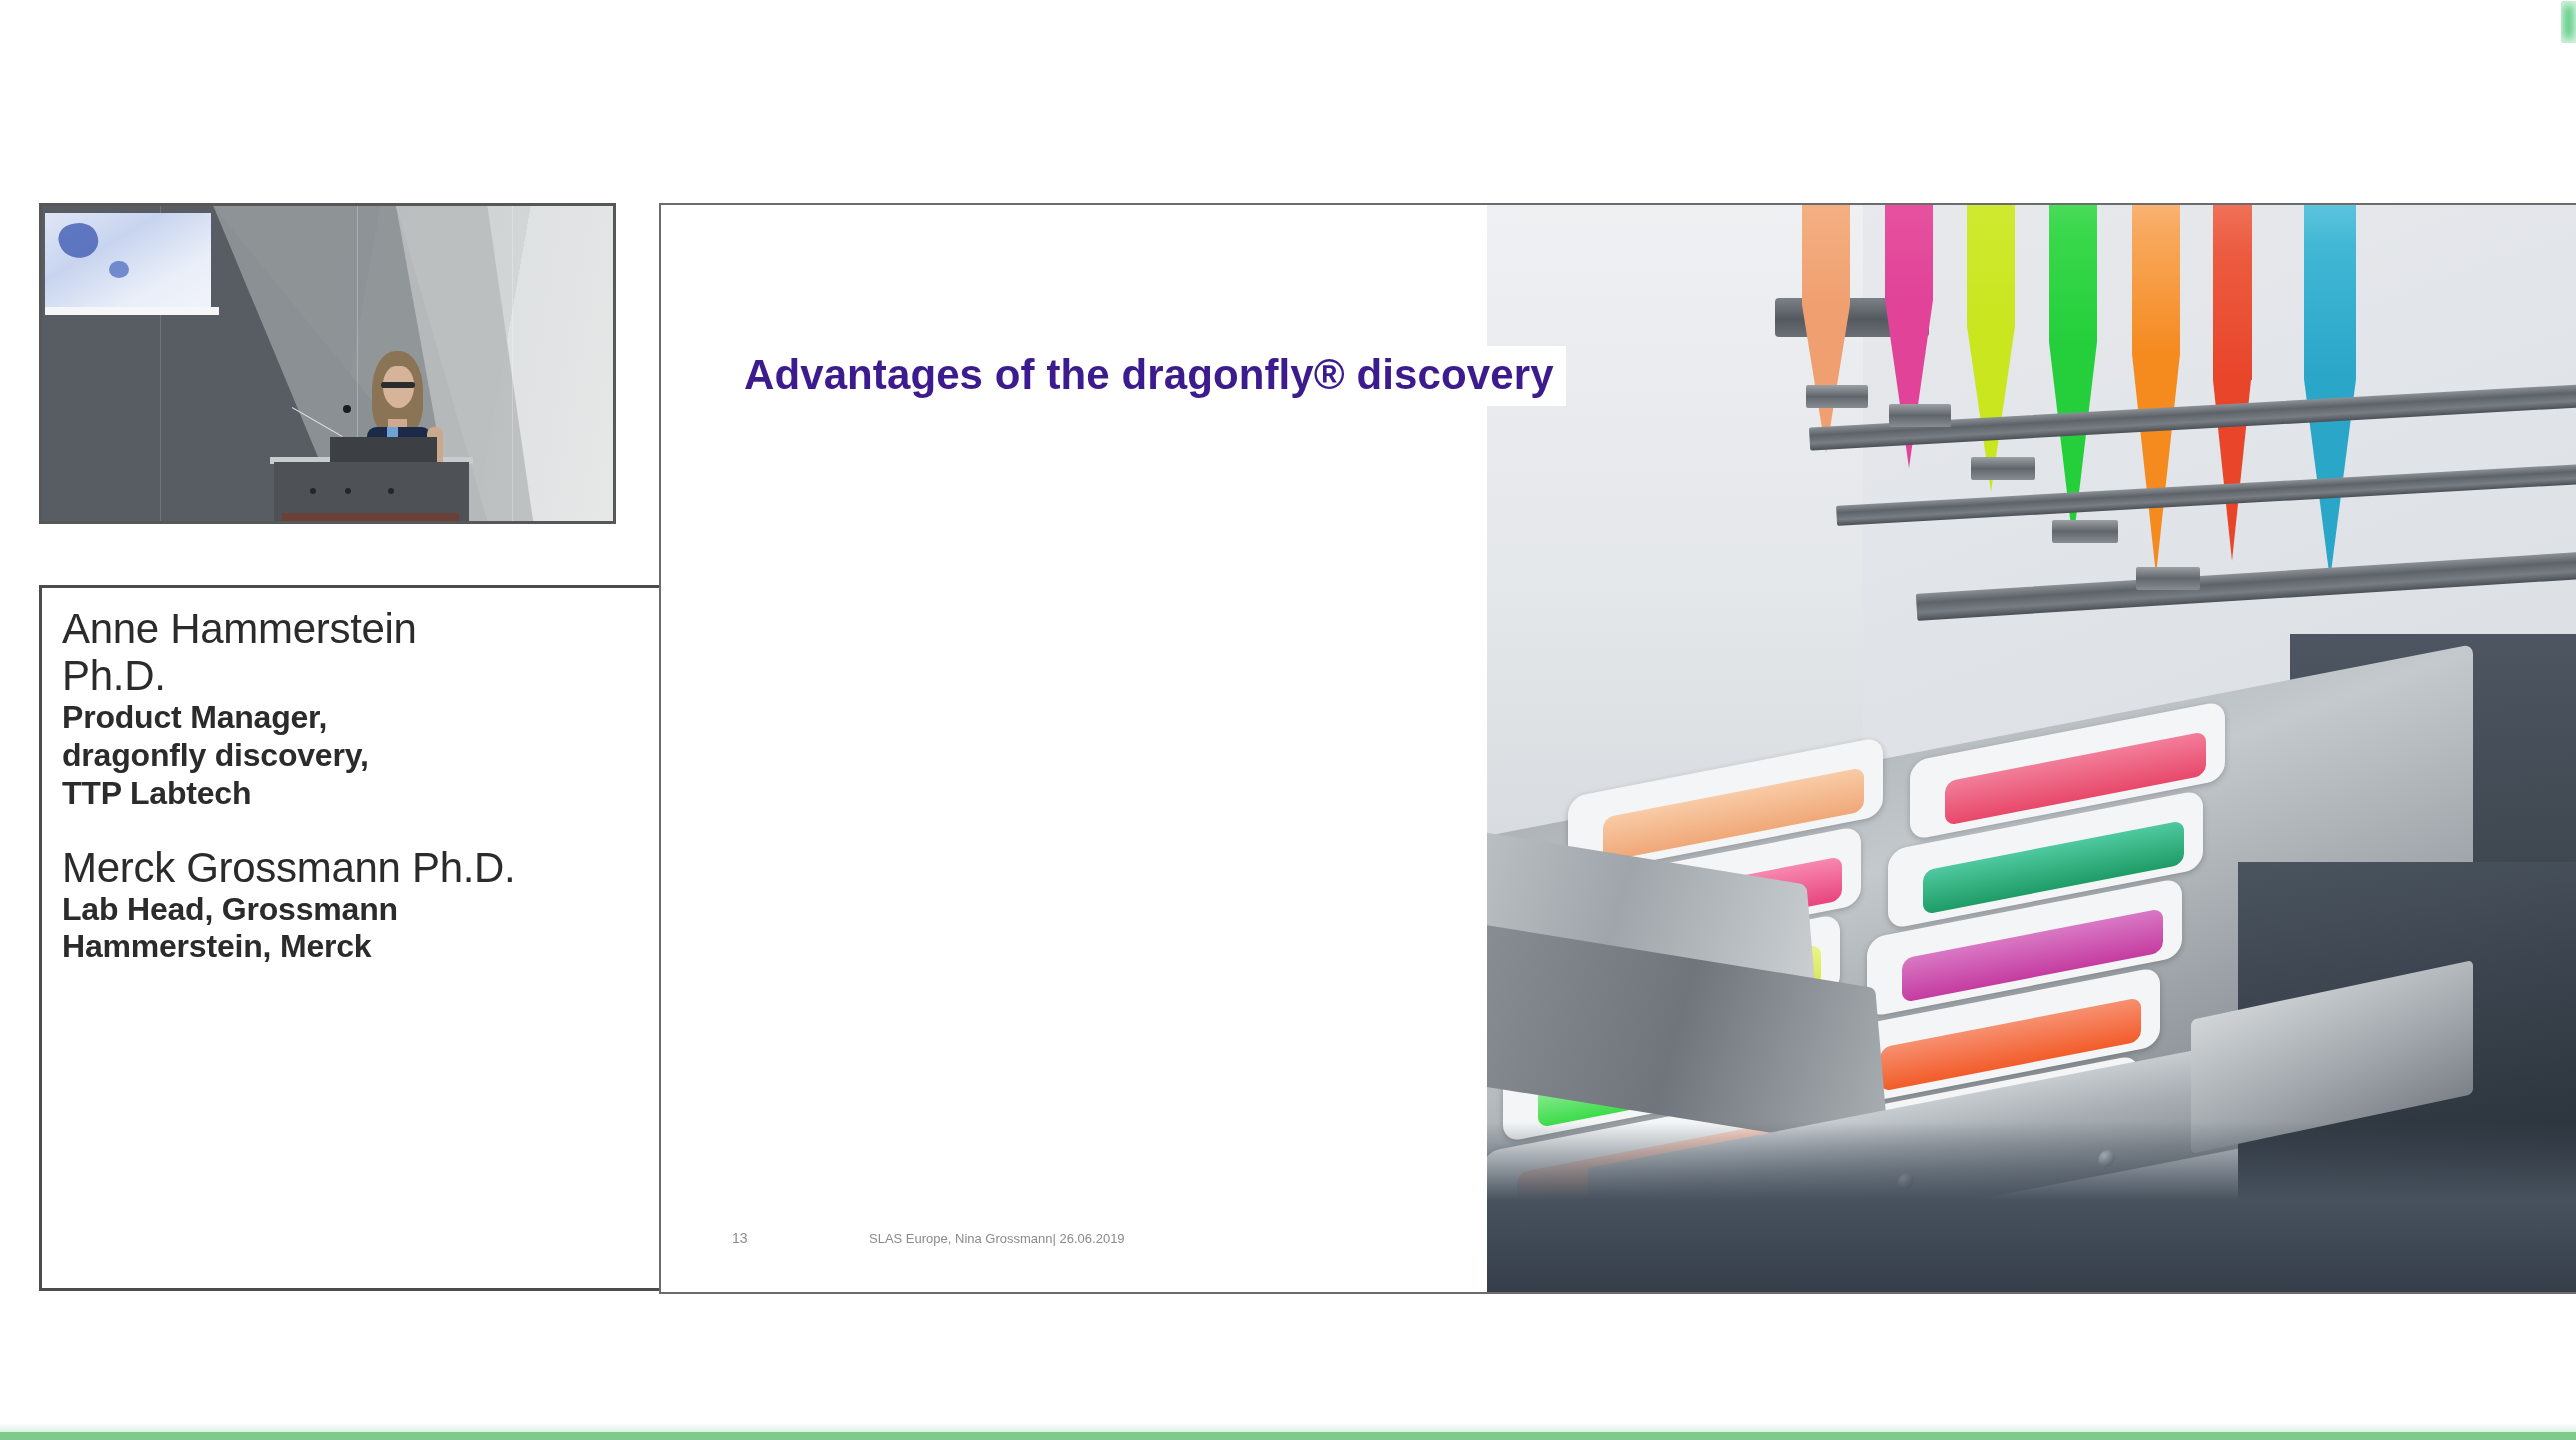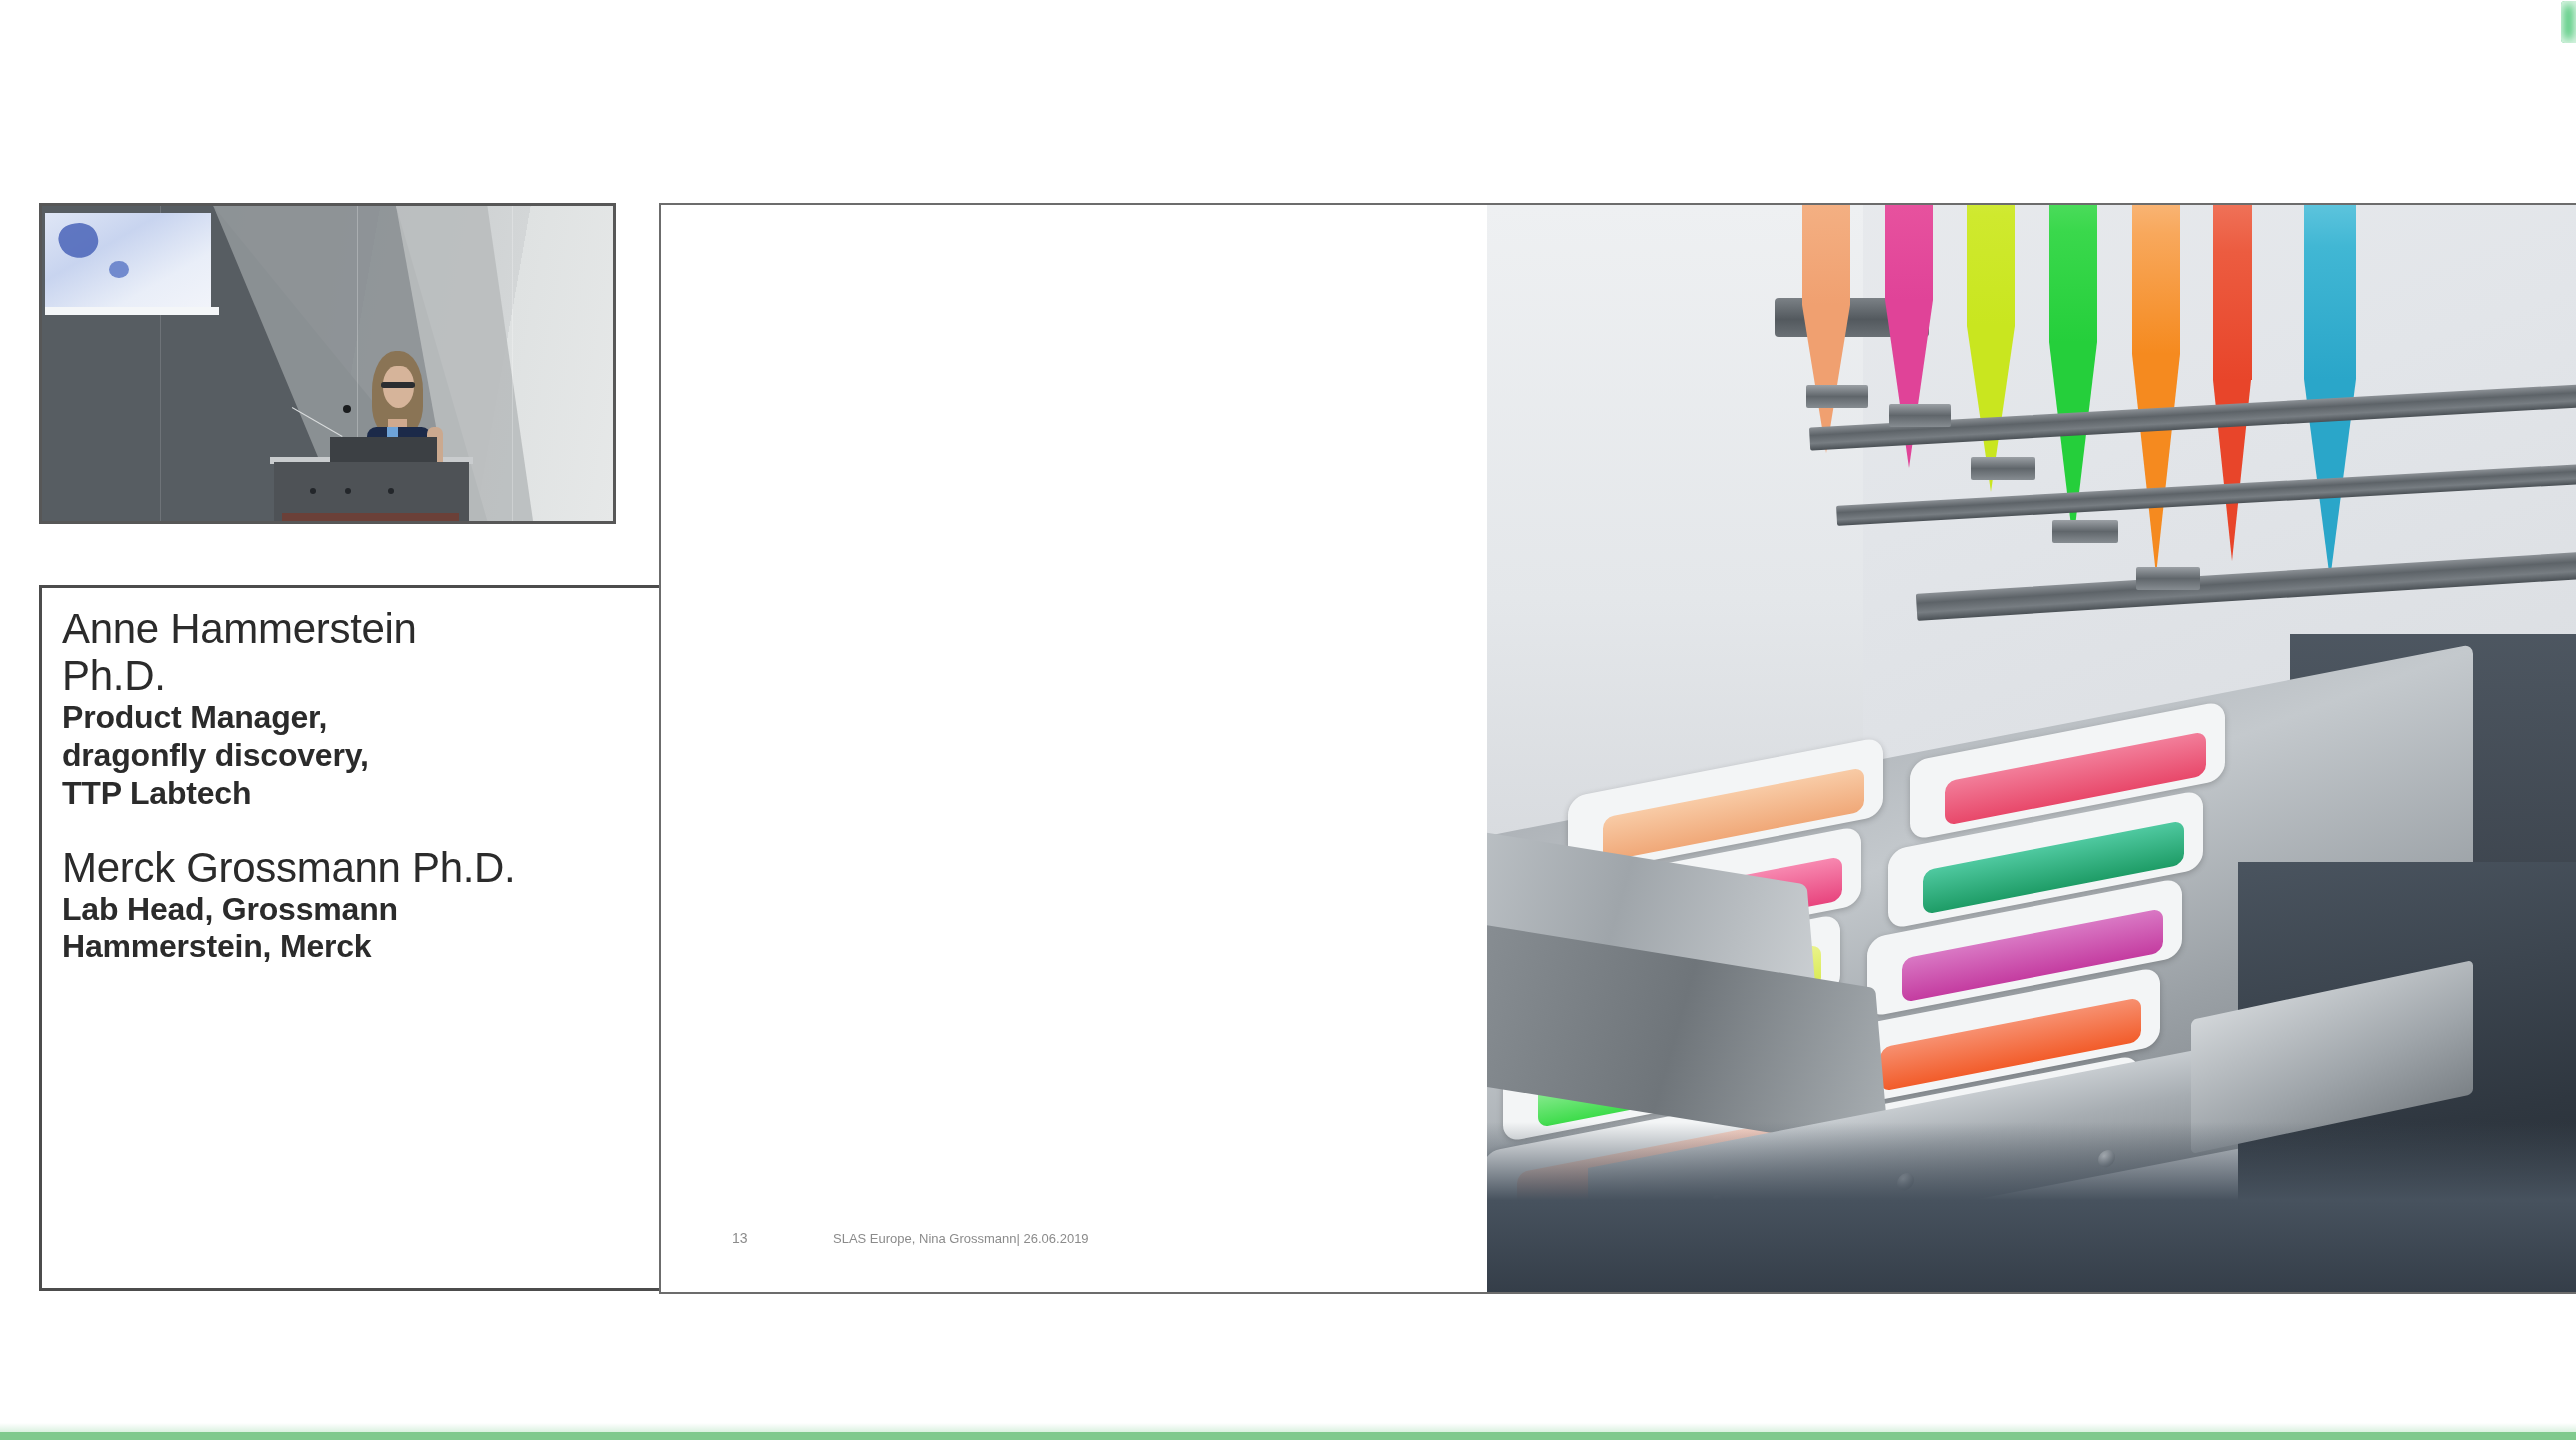--- a/index.html
+++ b/index.html
@@ -230,20 +230,21 @@
   }
 
   
   #slide-footer {
     position: absolute;
     left: 71px;
     top: 1025px;
     display: flex;
     align-items: baseline;
     z-index: 8;
+    gap: 36px;
   }
   #footer-page {
     font-size: 14px;
     color: #8b8b8b;
     width: 101px;
   }
   #footer-text {
     font-size: 13px;
     color: #8b8b8b;
   }
@@ -540,20 +541,23 @@
         <div class="screw" style="left:309px; top:67px;"></div>
         <div class="screw" style="left:510px; top:83px;"></div>
       </div>
     </div>
 
     <div id="deck-dark"></div>
     <div id="deck-plate-right"></div>
     <div class="ph" id="ph-bg-bottomdark"></div>
   </div>
 
+  <div id="slide-title-wrap">
+    <div id="slide-title">Advantages of the dragonfly® discovery</div>
+  </div>
 
   <div id="slide-footer">
     <span id="footer-page">13</span>
     <span id="footer-text">SLAS Europe, Nina Grossmann| 26.06.2019</span>
   </div>
 </div>
 
 <div id="green-tab"></div>
 <div id="bottom-bar-fade"></div>
 <div id="bottom-bar"></div>

